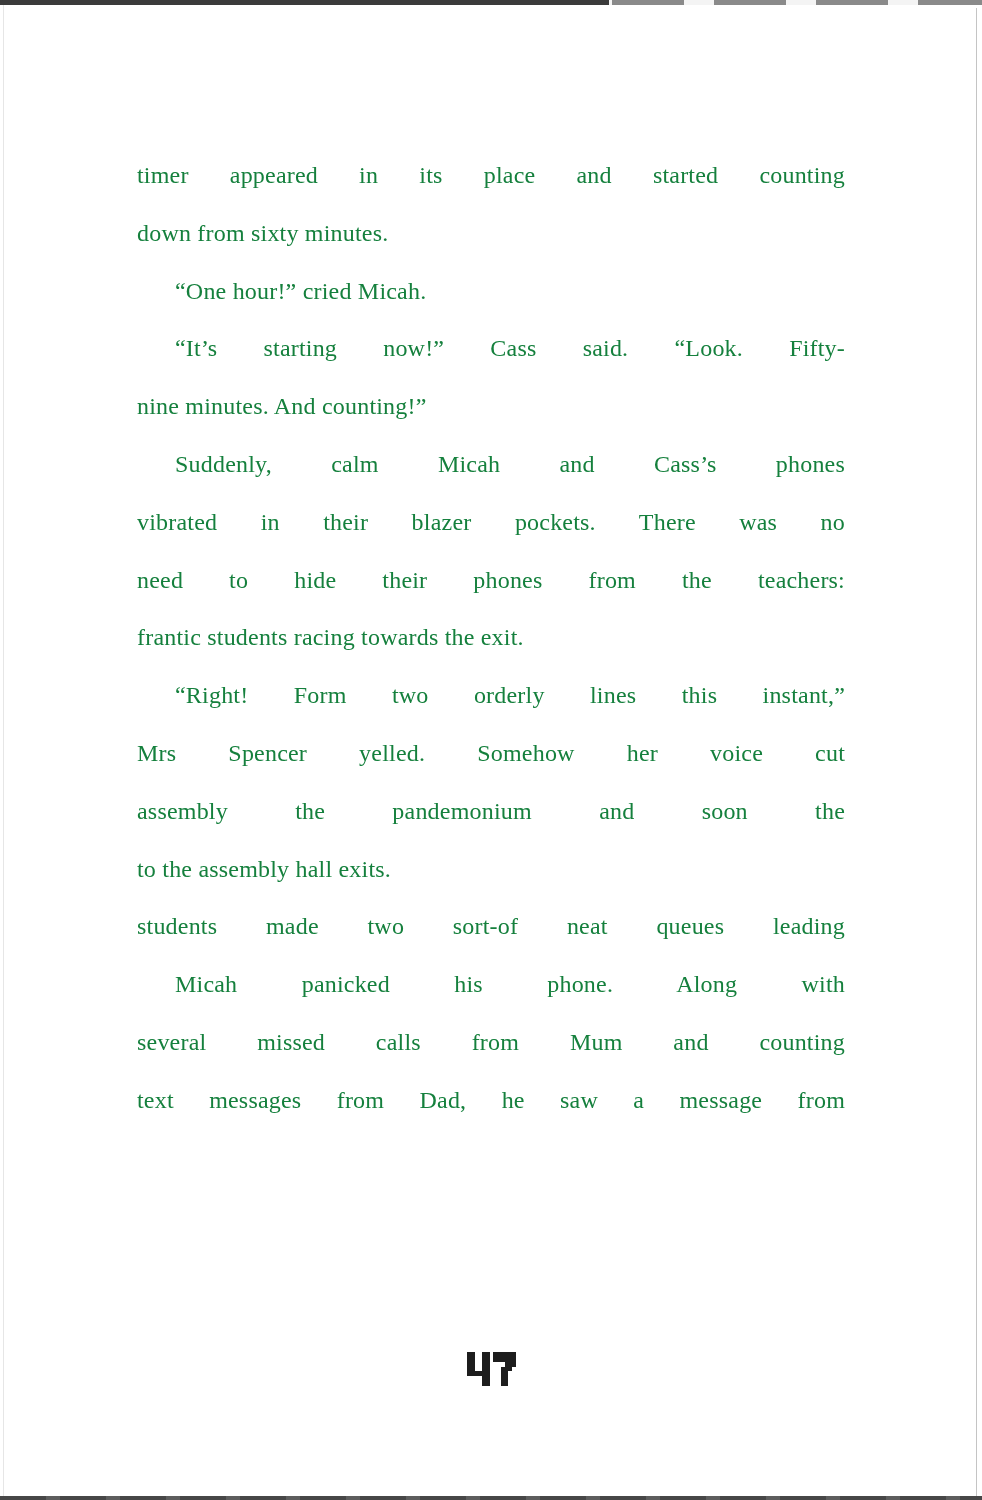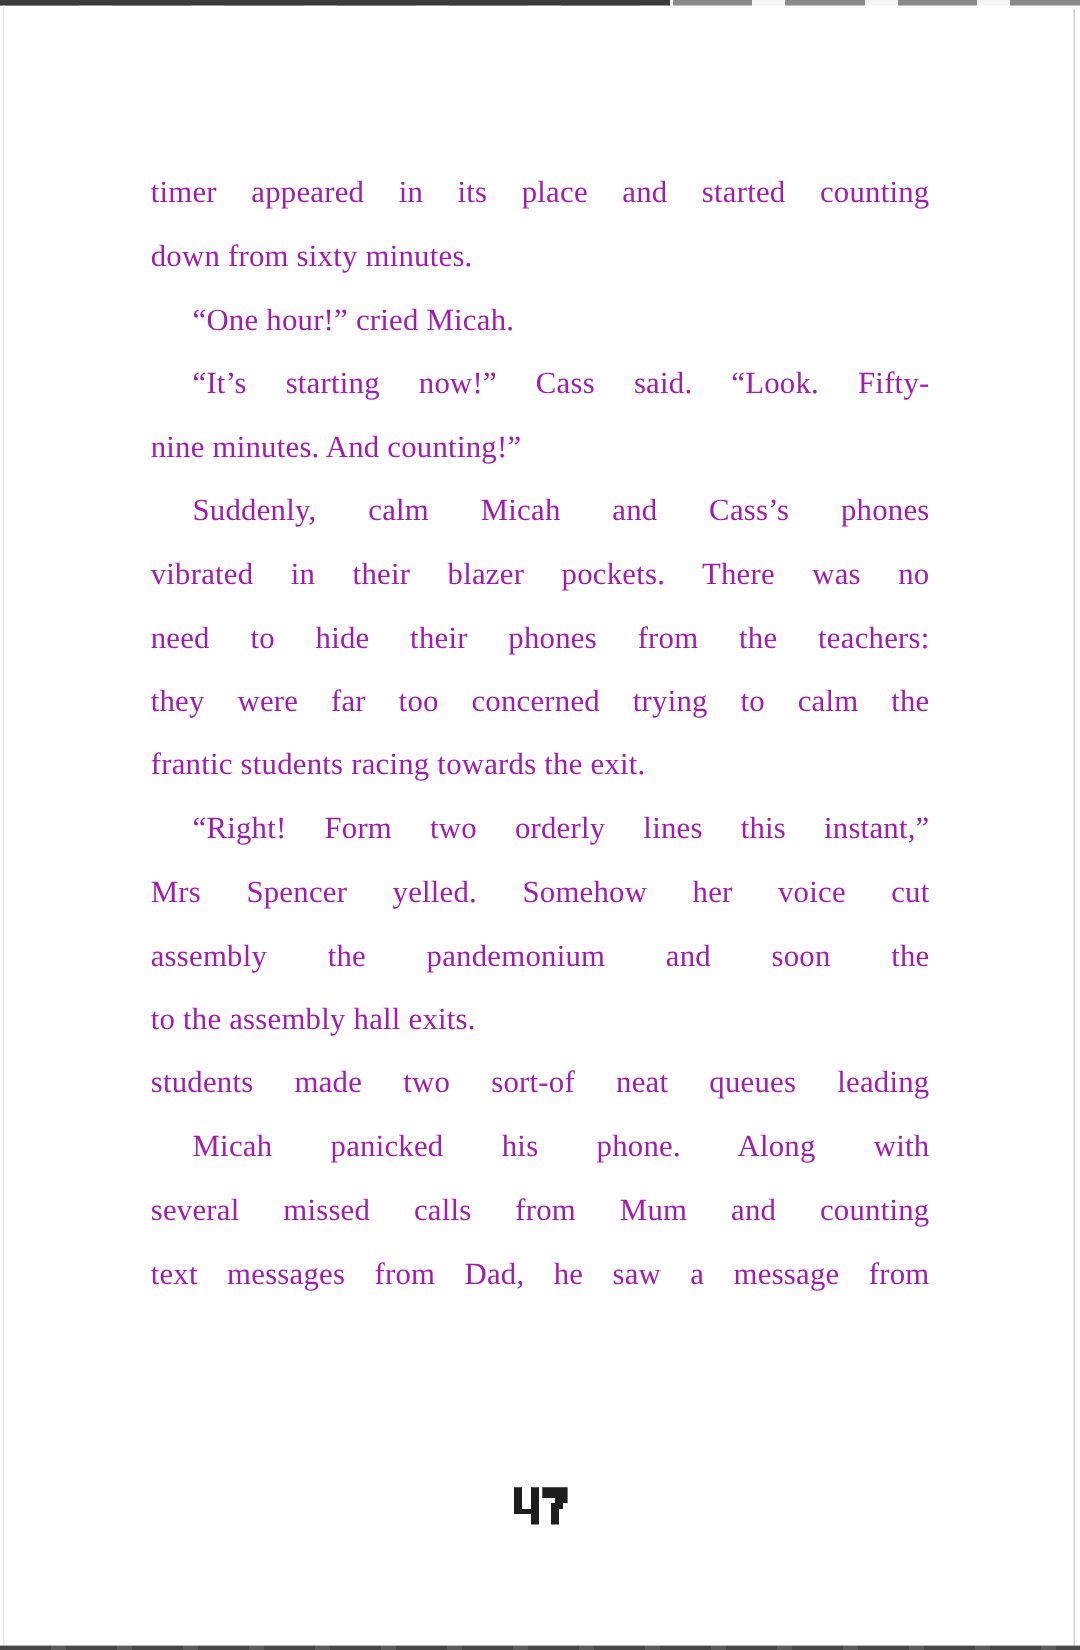--- a/index.html
+++ b/index.html
@@ -38,23 +38,23 @@
     position: absolute;
     top: 8px; left: 976px;
     width: 1px; height: 1488px;
     background: #c4c4c4;
   }
   .page-text-block {
     position: absolute;
     left: 137px;
     top: 147px;
     width: 708px;
-    font-size: 28px;
+    font-size: 24px;
     line-height: 57.8px;
-    color: #a21caf;
+    color: #15803d;
     letter-spacing: 0.2px;
   }
   .paragraph { margin: 0; }
   .line {
     text-align: justify;
     text-align-last: justify;
     white-space: normal;
   }
   .line.last {
     text-align: right;
@@ -90,21 +90,20 @@
       <div class="line last indent">“One hour!” cried Micah.</div>
     </div>
     <div class="paragraph">
       <div class="line indent">“It’s starting now!” Cass said. “Look. Fifty-</div>
       <div class="line last">nine minutes. And counting!”</div>
     </div>
     <div class="paragraph">
       <div class="line indent">Suddenly, calm Micah and Cass’s phones</div>
       <div class="line">vibrated in their blazer pockets. There was no</div>
       <div class="line">need to hide their phones from the teachers:</div>
-      <div class="line">they were far too concerned trying to calm the</div>
       <div class="line last">frantic students racing towards the exit.</div>
     </div>
     <div class="paragraph">
       <div class="line indent">“Right! Form two orderly lines this instant,”</div>
       <div class="line">Mrs Spencer yelled. Somehow her voice cut</div>
       <div class="line">assembly the pandemonium and soon the</div>
       <div class="line last">to the assembly hall exits.</div>
       <div class="line">students made two sort-of neat queues leading</div>
     </div>
     <div class="paragraph">

